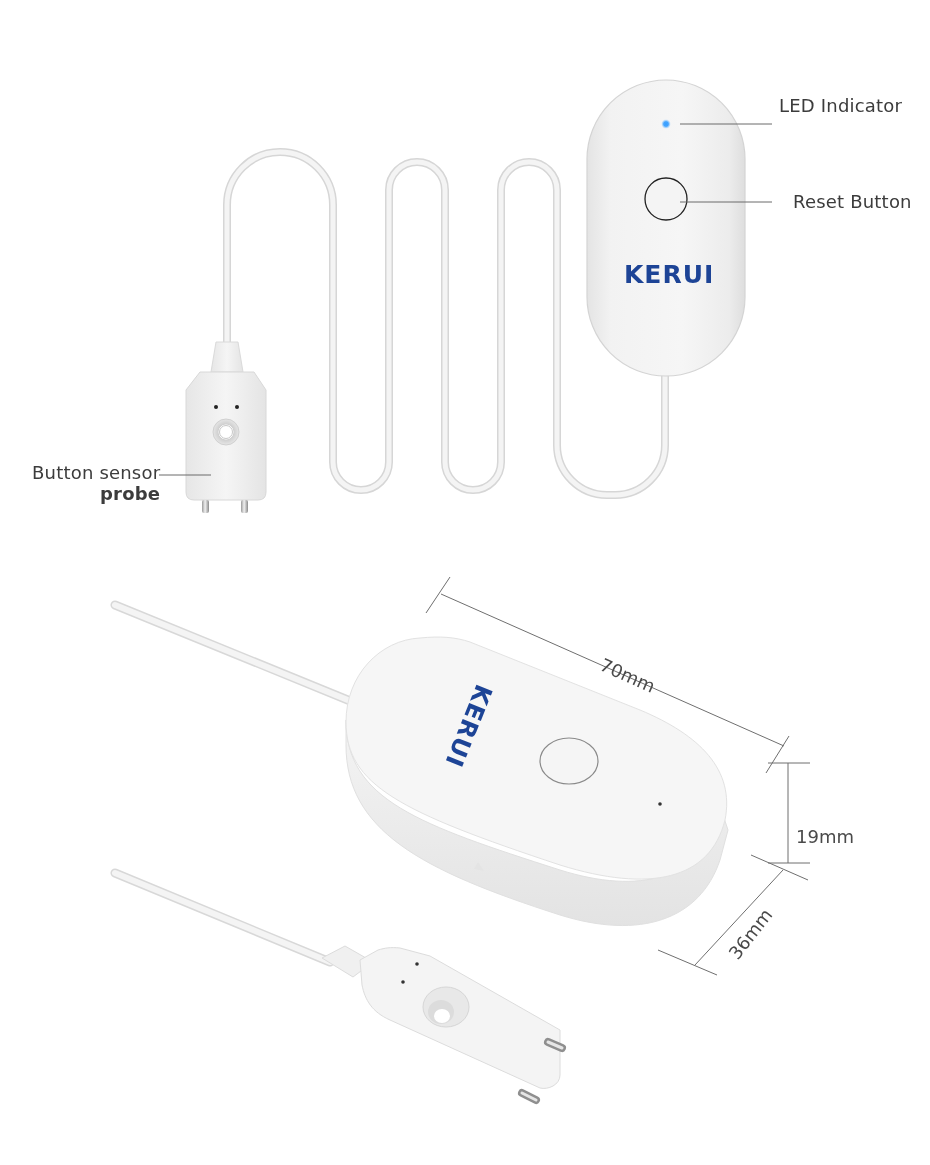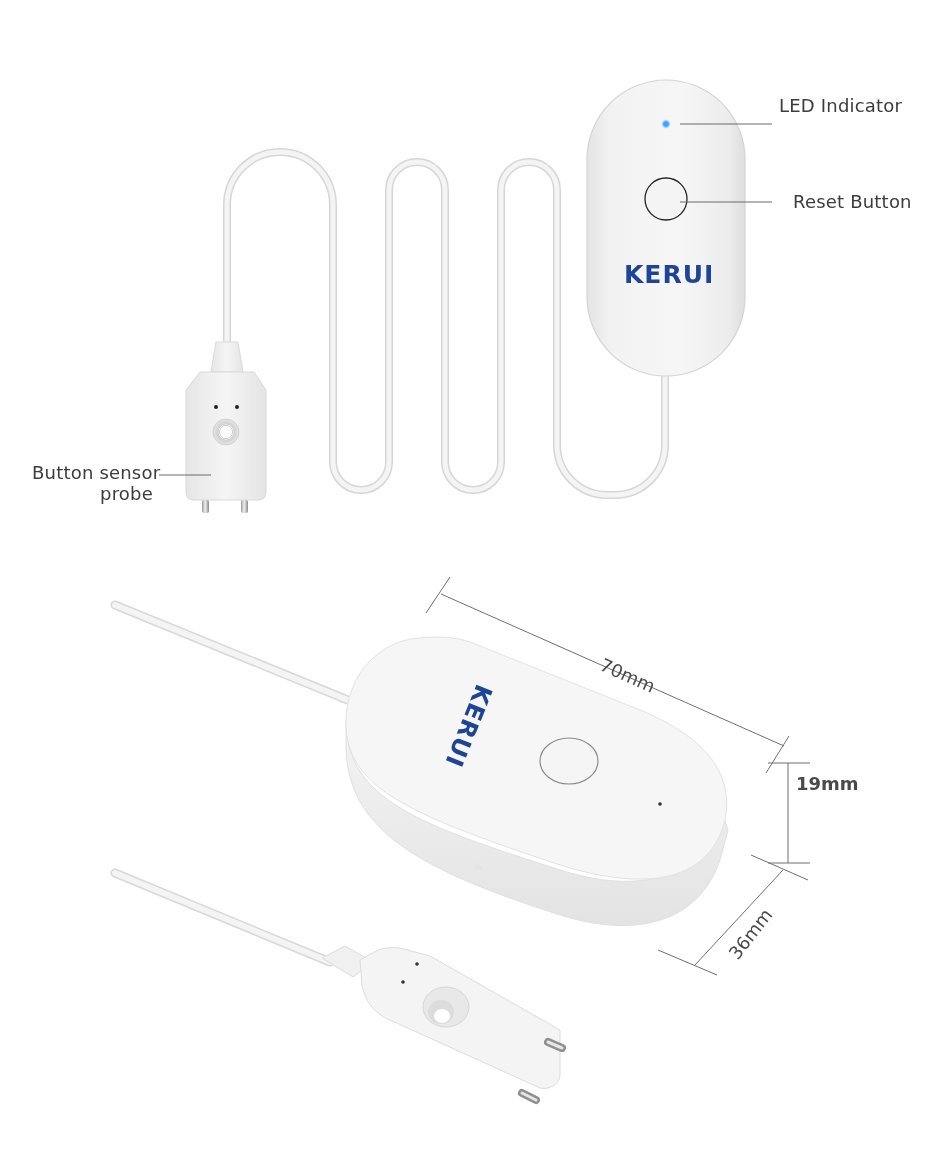--- a/index.html
+++ b/index.html
@@ -131,21 +131,21 @@
       <line x1="783" y1="870" x2="695" y2="965"></line>
       <line x1="658" y1="950" x2="717" y2="975"></line>
     </g>
   </svg>
 
   <div class="logo" style="left:624px;top:262px;">KERUI</div>
 
   <div class="label" style="left:779px;top:96px;">LED Indicator</div>
   <div class="label" style="left:777px;top:192px;margin-left:16px;">Reset Button</div>
   <div class="label" style="left:32px;top:463px;">Button sensor</div>
-  <div class="label" style="left:100px;top:484px;">probe</div>
+  <div class="label" style="left:100px;top:484px;font-weight:bold;">probe</div>
 
   <div class="logo" style="left:425px;top:713px;transform:rotate(112deg);transform-origin:center center;font-size:24px;">KERUI</div>
 
   <div class="dim" style="left:601px;top:654px;transform:rotate(24deg);transform-origin:left center;">70mm</div>
-  <div class="dim" style="left:796px;top:774px;font-weight:bold;">19mm</div>
+  <div class="dim" style="left:796px;top:827px;">19mm</div>
   <div class="dim" style="left:733px;top:947px;transform:rotate(-52deg);transform-origin:left center;">36mm</div>
 
 </div>
 
 </body></html>

